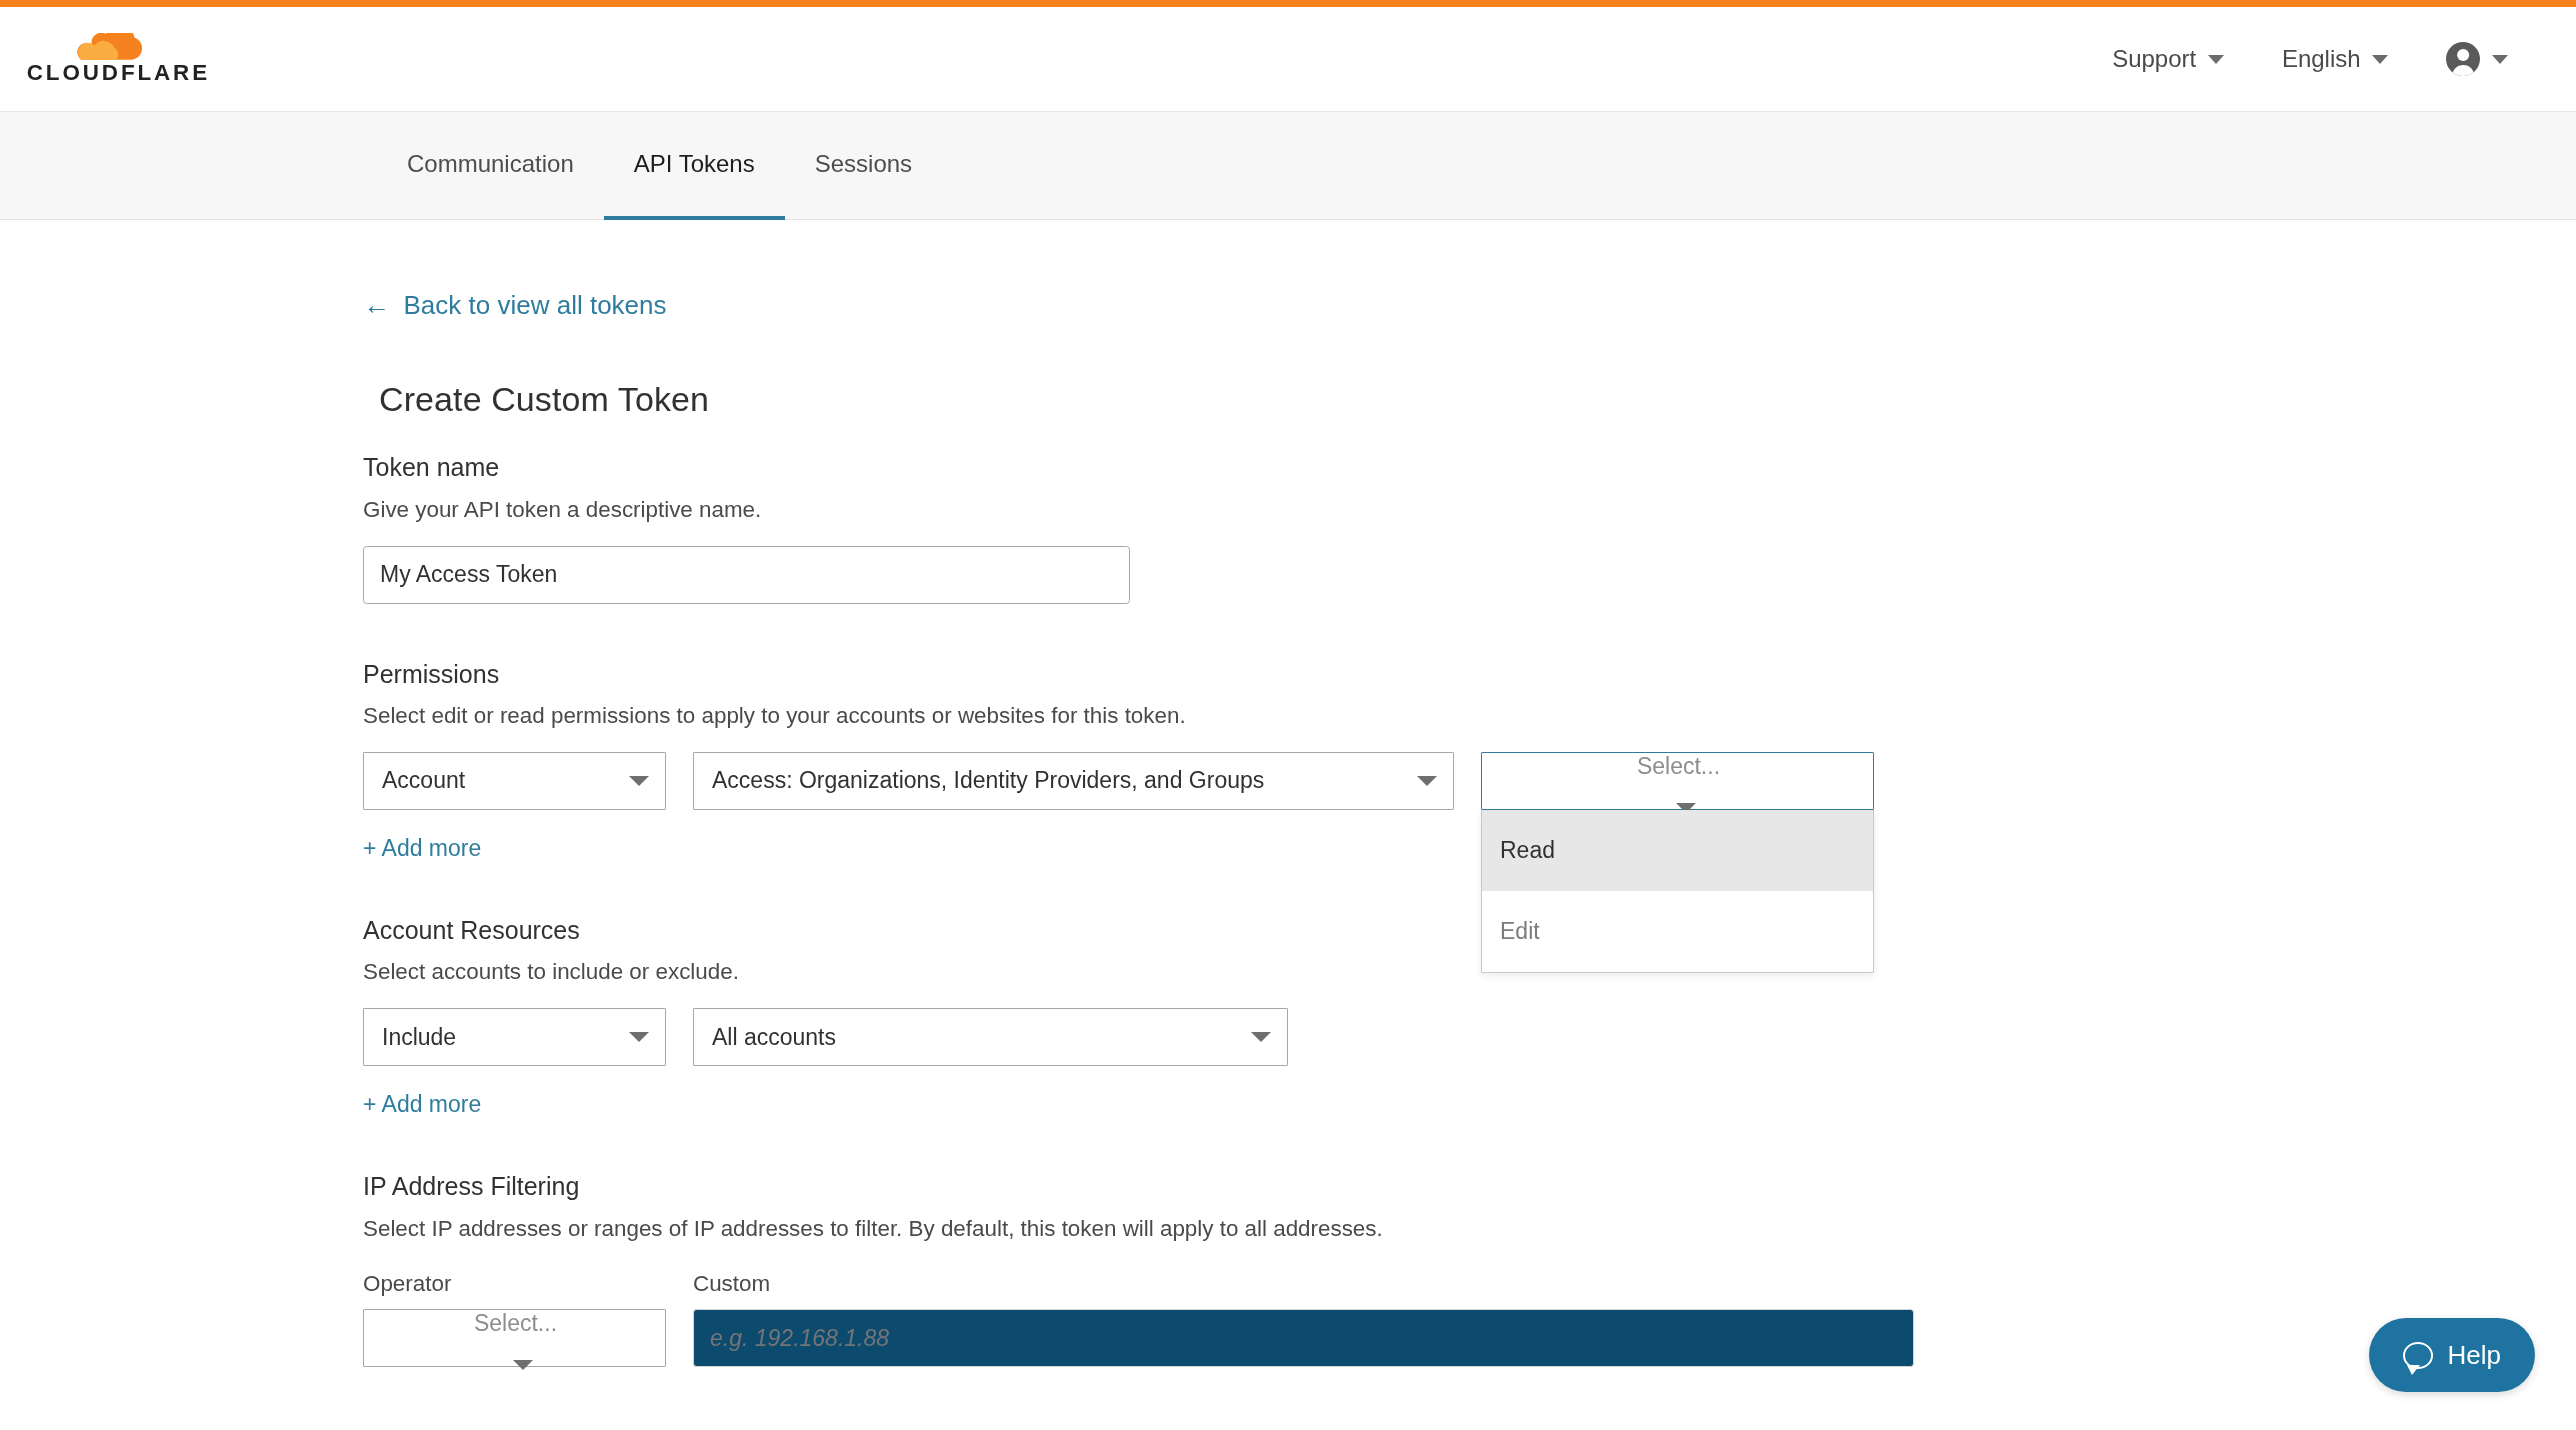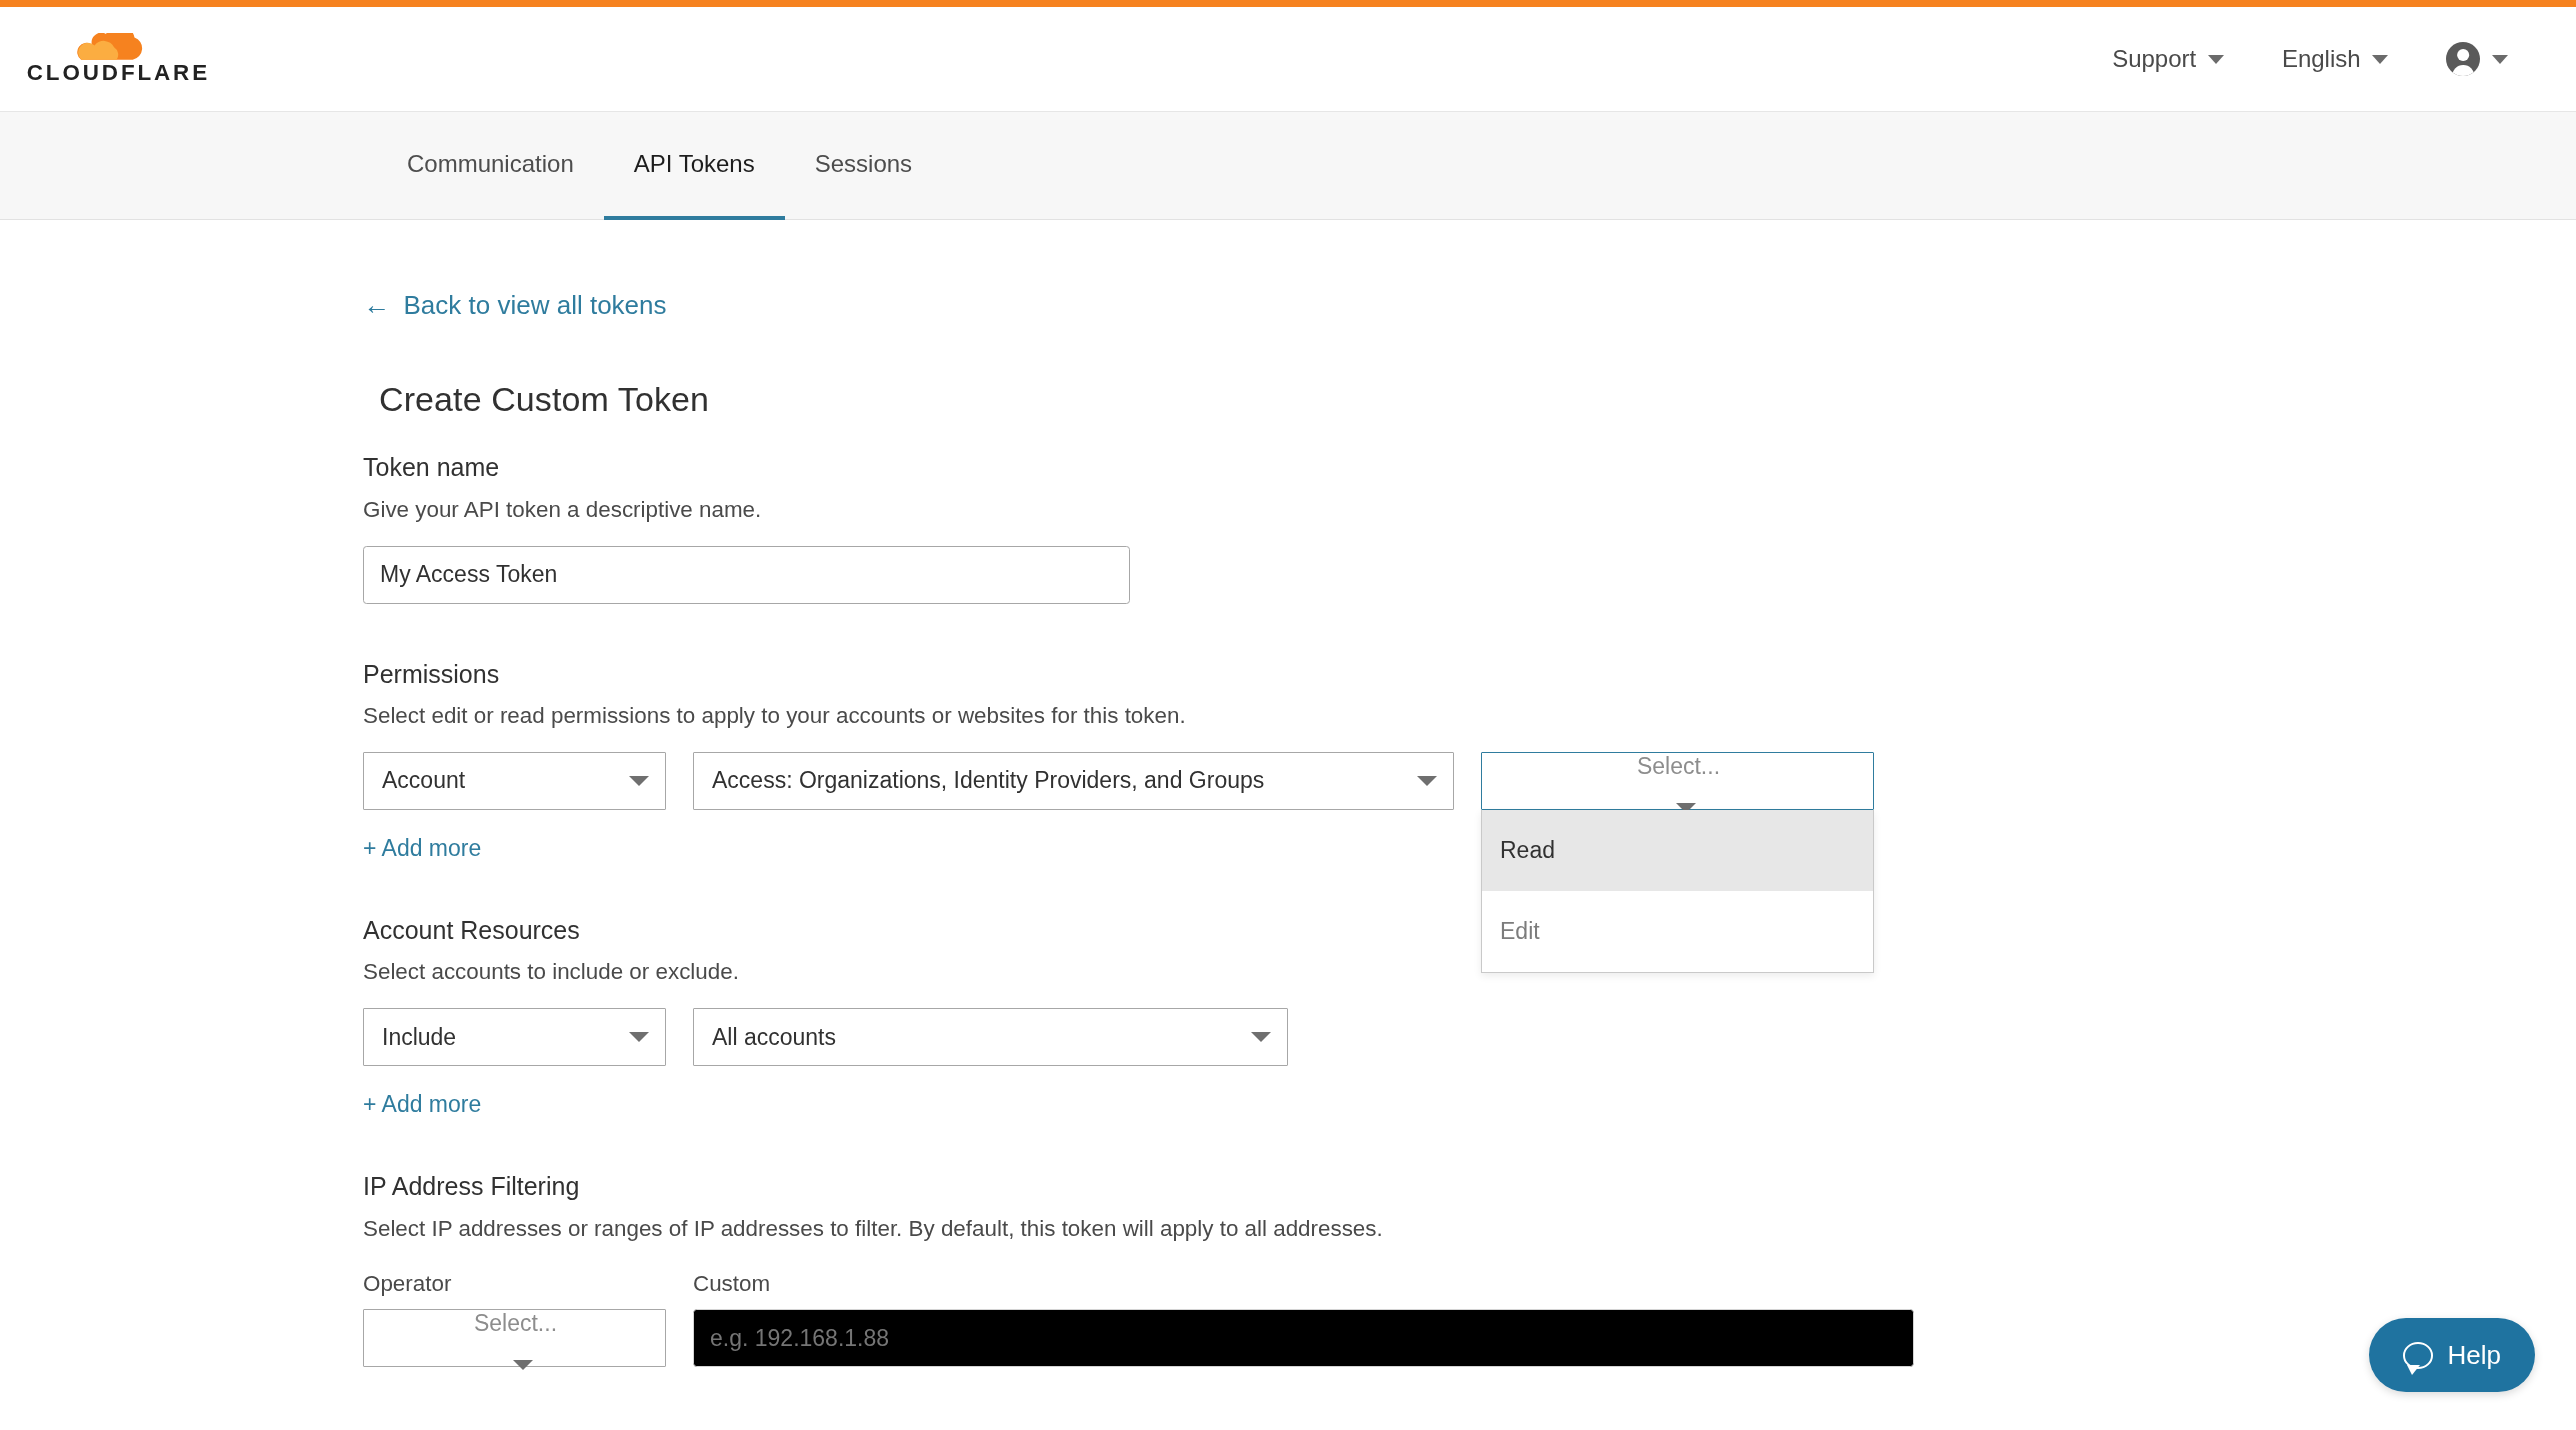--- a/index.html
+++ b/index.html
@@ -169,23 +169,24 @@
     height: 58px;
     border: 0.9px solid #a7a7a7;
     border-radius: 3.6px;
     font-size: 23px;
     color: #313131;
     padding: 0 16px;
     font-family: "Liberation Sans", sans-serif;
     background: #fff;
   }
   .text-input.disabled {
-    background: #000000;
+    background: #0c4a6e;
     border-color: #d4d4d4;
     color: #9b9b9b;
+    font-style: italic;
   }
 
   
   .select {
     height: 58px;
     border: 0.9px solid #a7a7a7;
     border-radius: 1px;
     background: #fff;
     display: flex;
     align-items: center;

